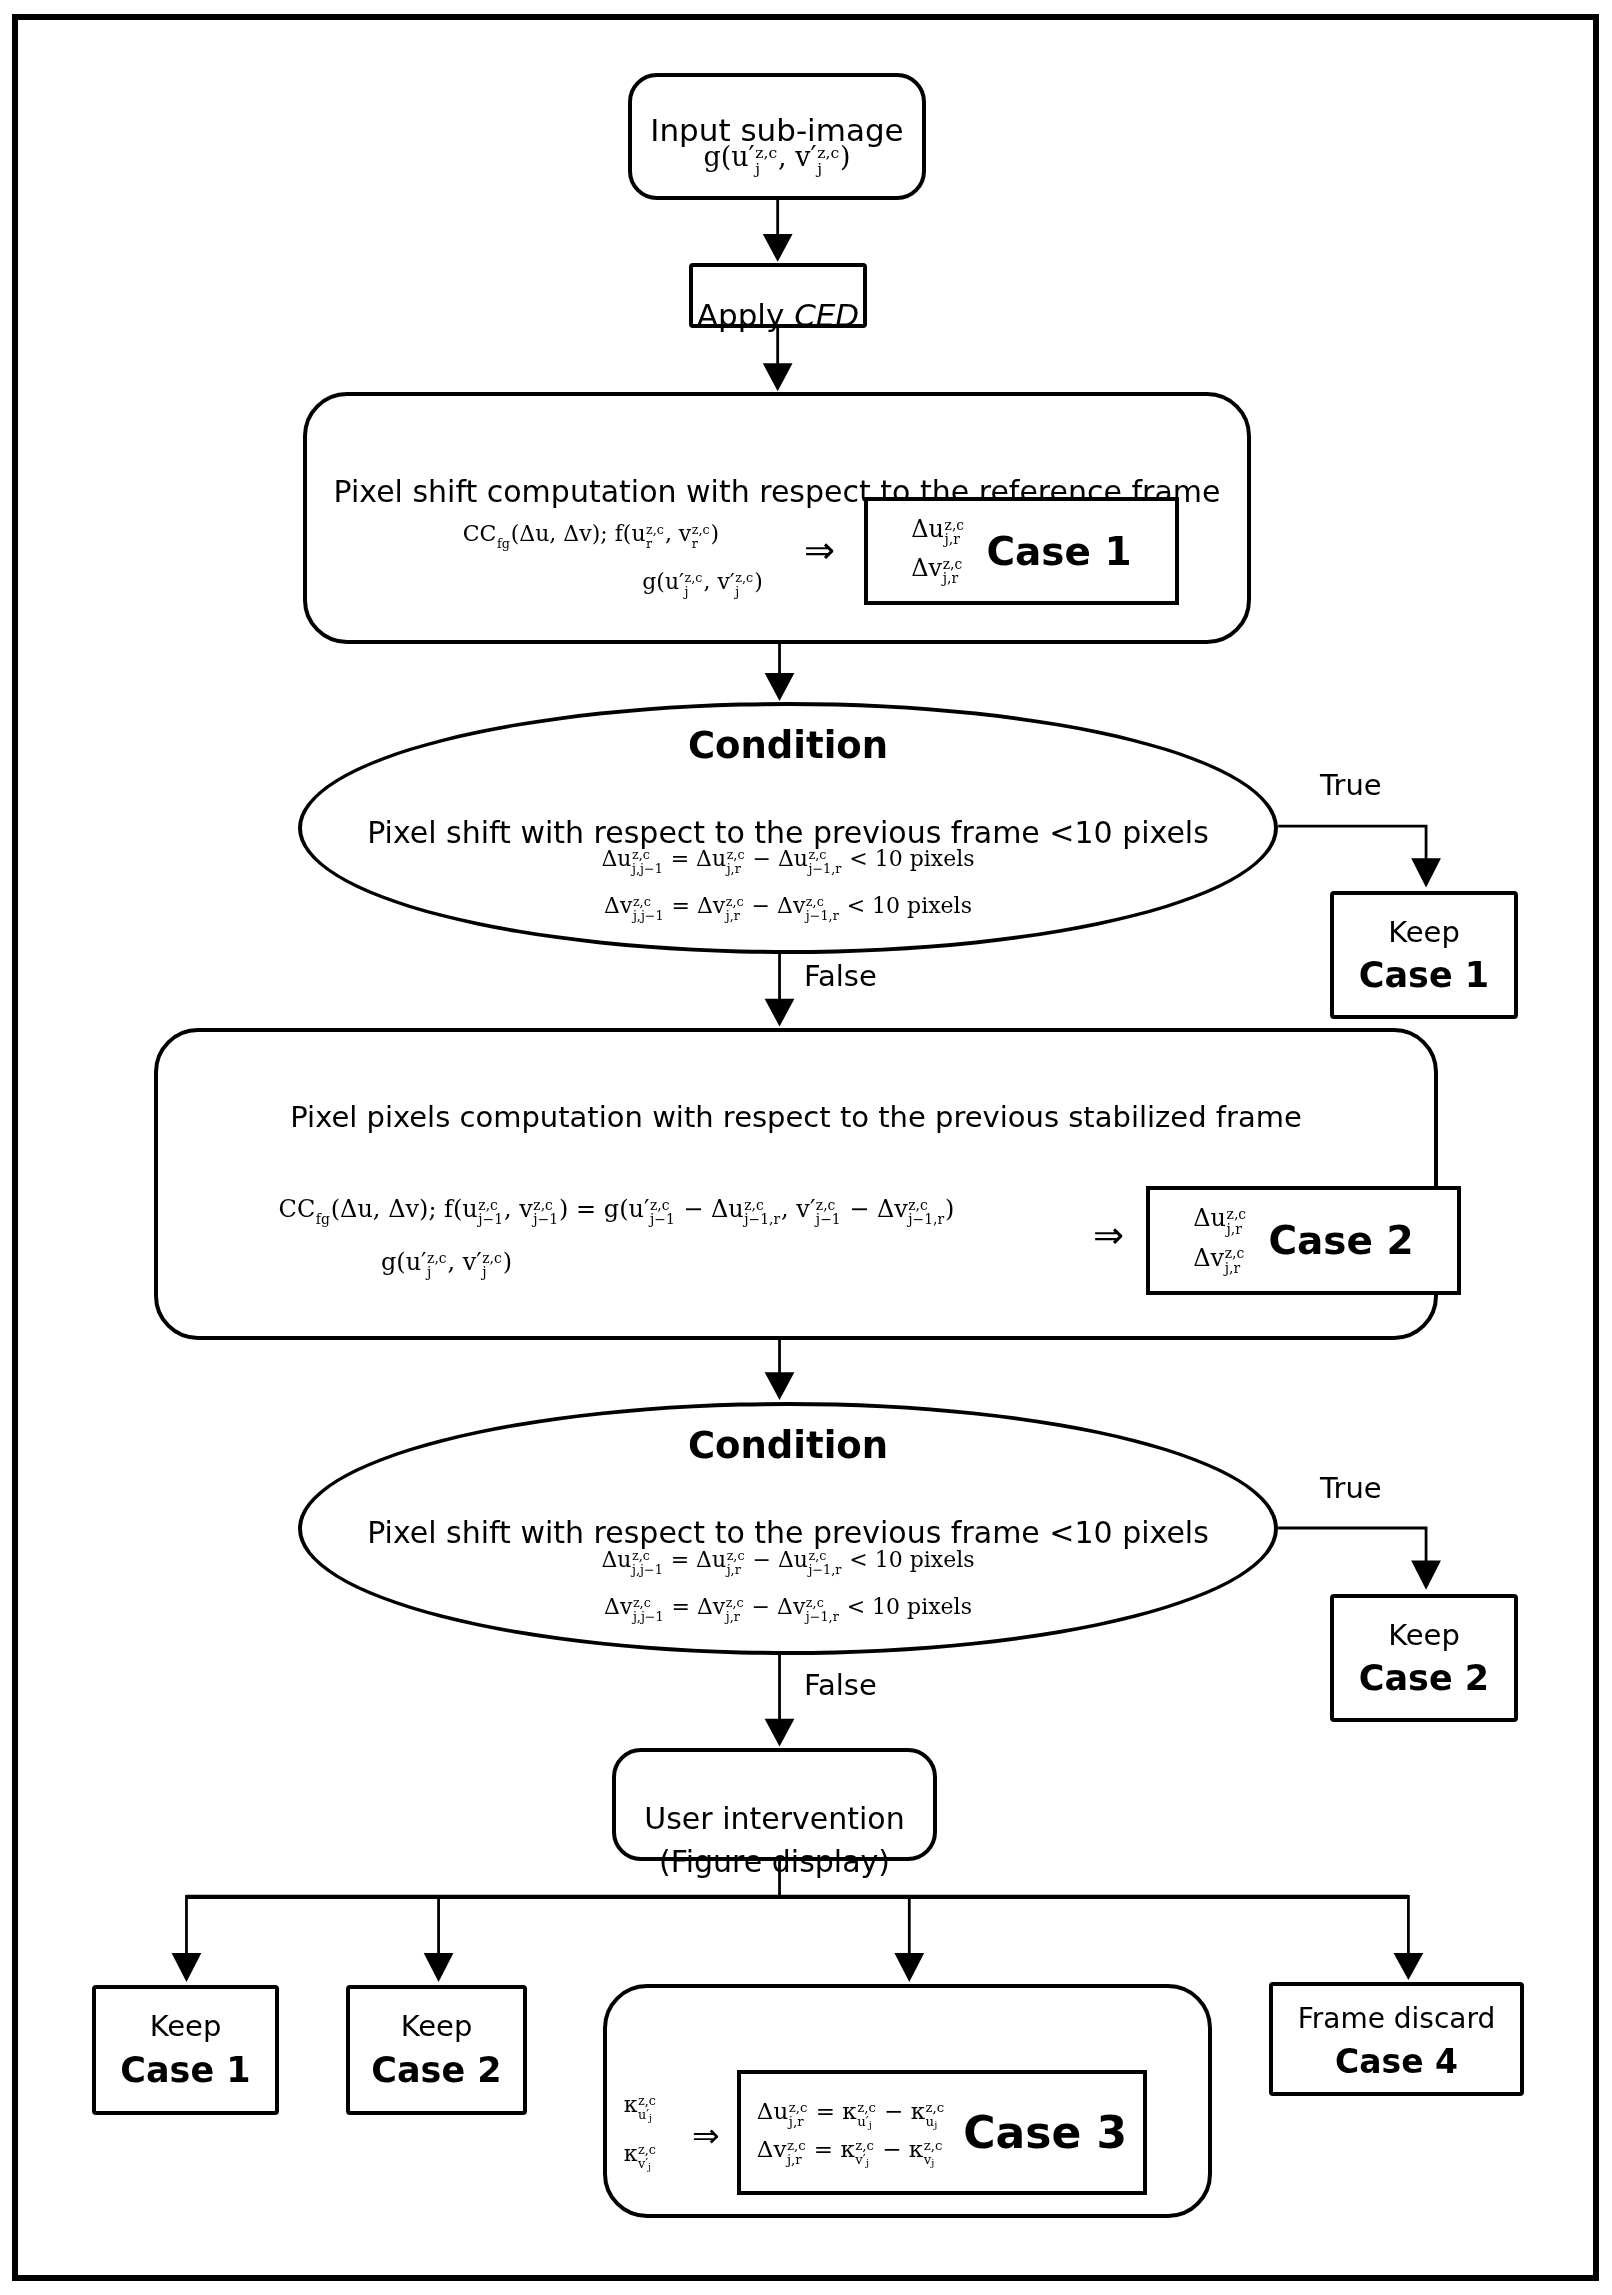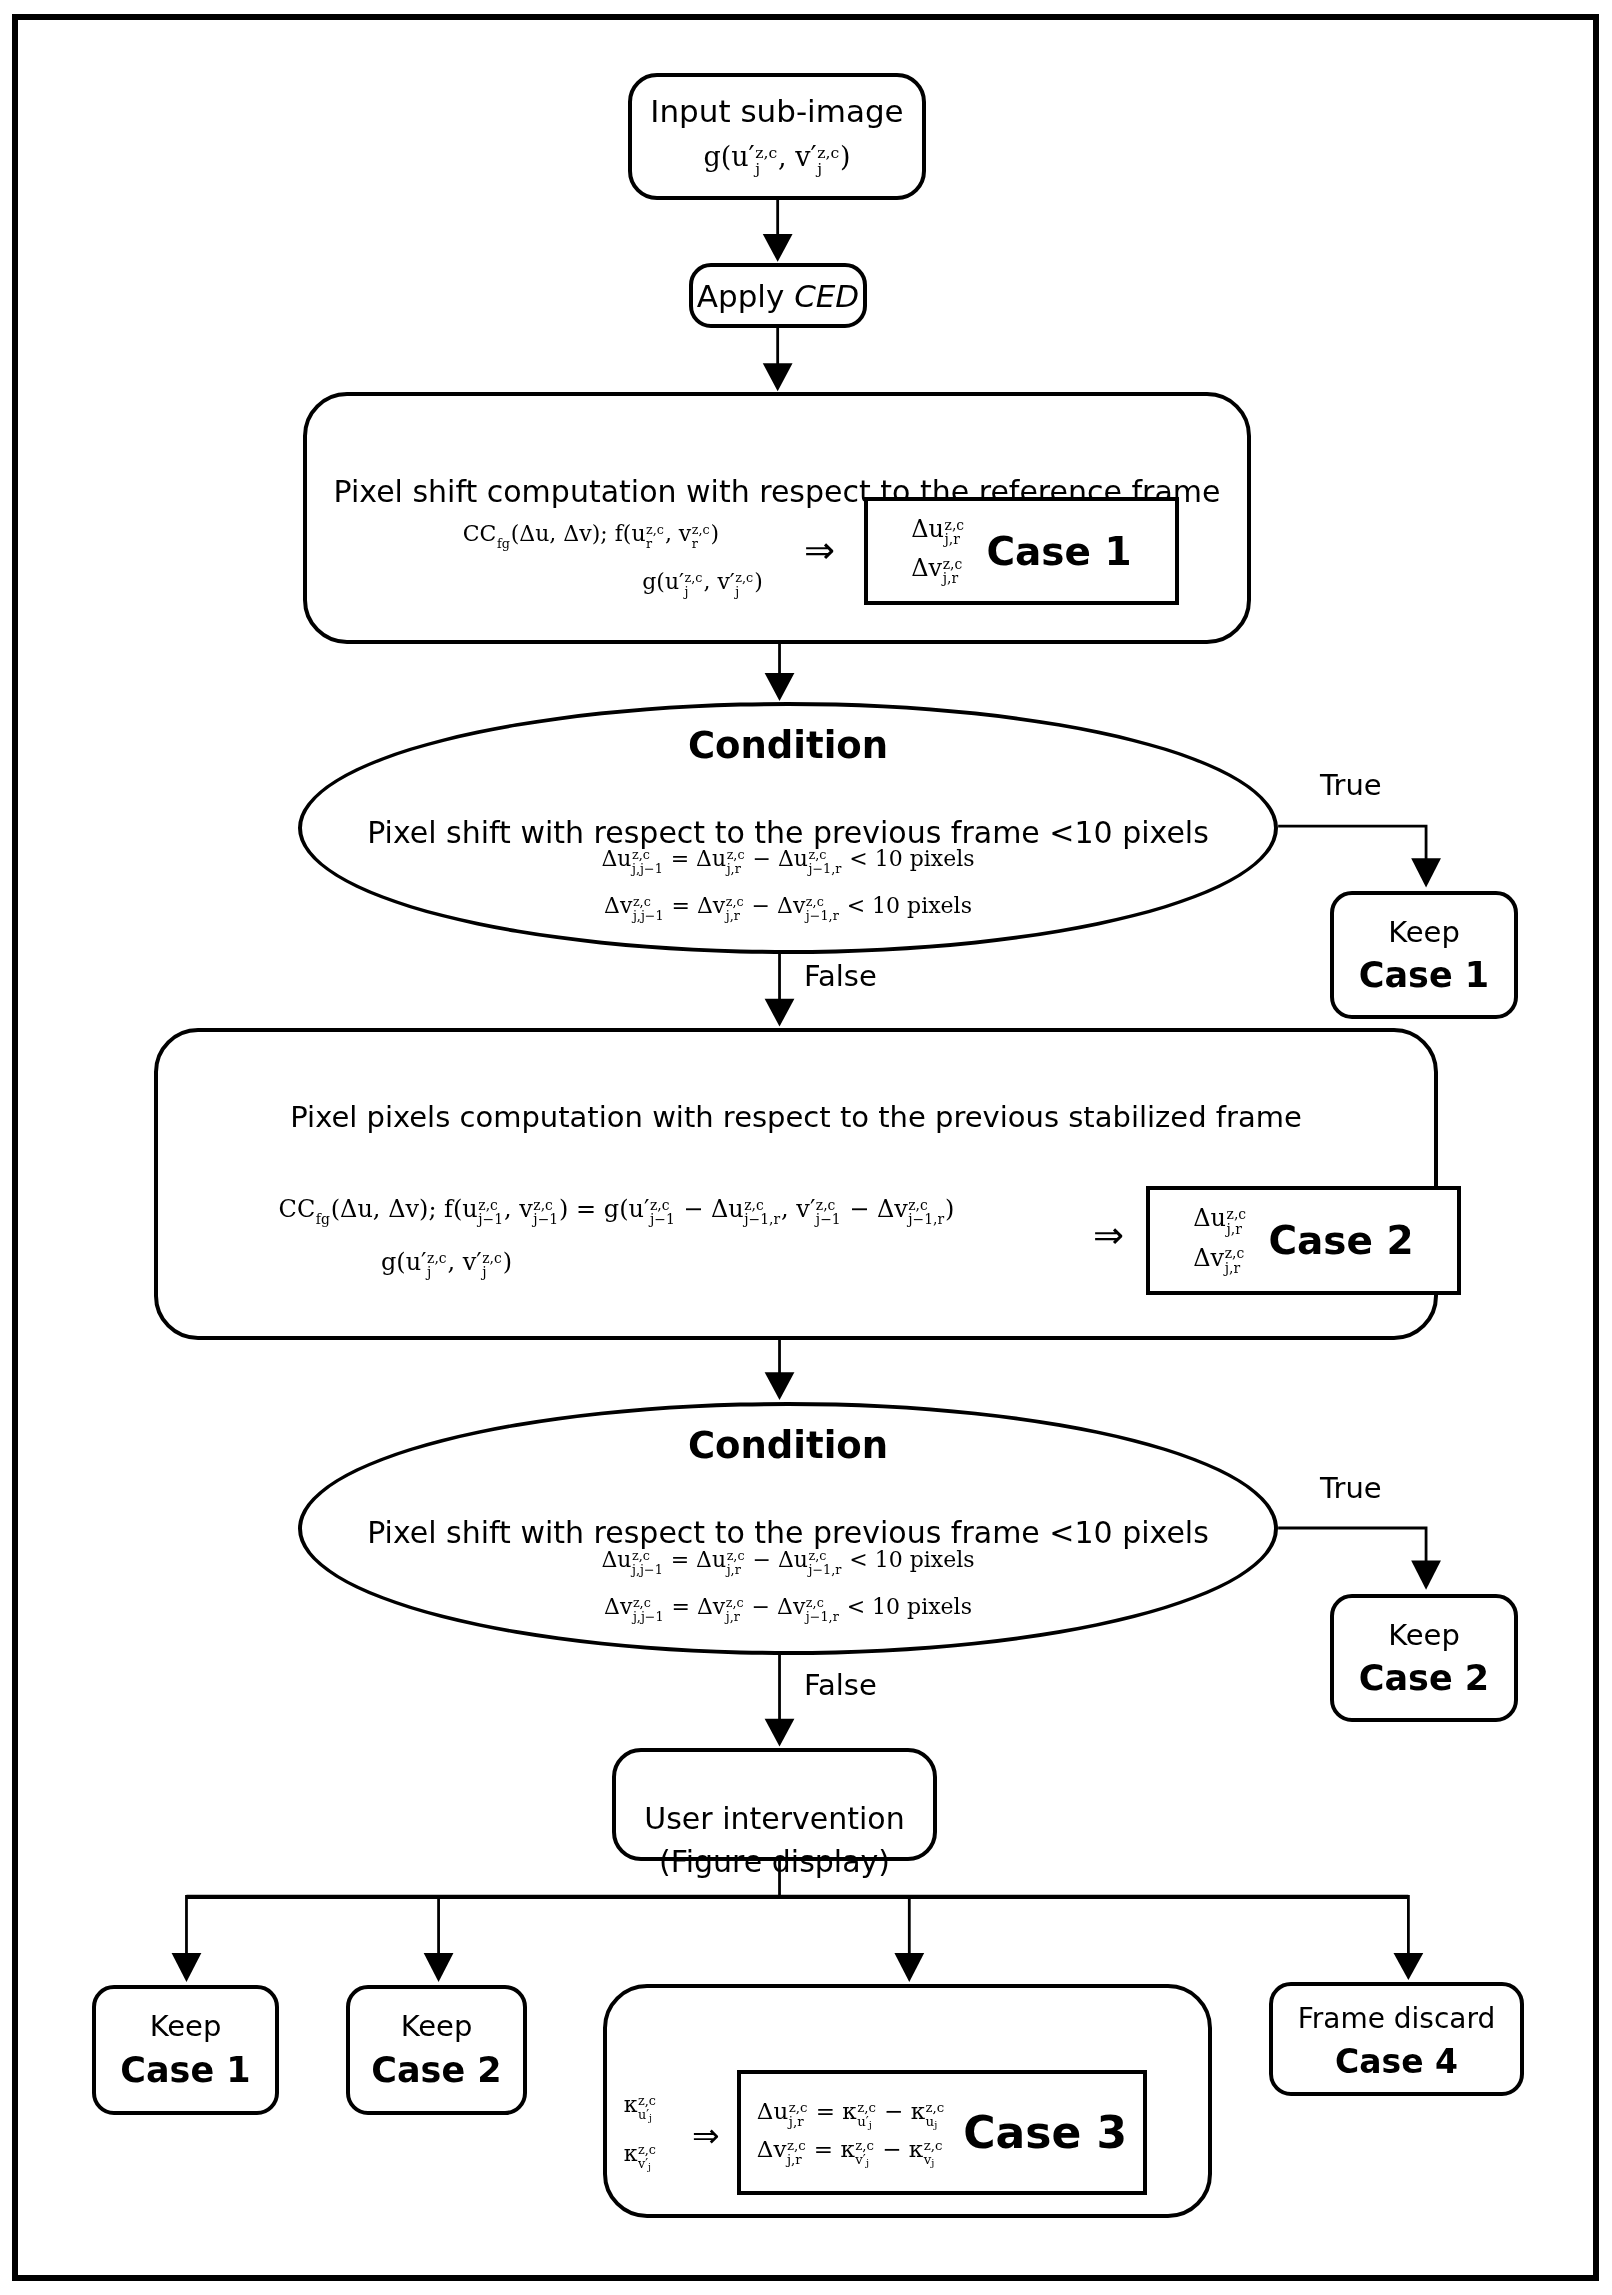--- a/index.html
+++ b/index.html
@@ -3,32 +3,32 @@
 <meta charset="utf-8">
 <style>
   html,body{margin:0;padding:0;background:#ffffff;}
   body{
     width:1613px;height:2295px;position:relative;overflow:hidden;
     font-family:"DejaVu Sans","Liberation Sans",sans-serif;color:#000;
   }
   .frame{position:absolute;left:12px;top:14px;right:14px;bottom:14px;border:6px solid #000;}
   svg.wires{position:absolute;left:0;top:0;}
   .node{position:absolute;background:#fff;border:4.2px solid #000;box-sizing:border-box;}
-  .r-sm{border-radius:22px;}
+  .r-sm{border-radius:4px;}
   .r-md{border-radius:29px;}
   .r-lg{border-radius:44px;}
   .ellipse{border-radius:50%;}
   .nl{position:absolute;left:0;right:0;text-align:center;white-space:nowrap;line-height:1.15;}
   .lbl{position:absolute;white-space:nowrap;line-height:1;}
   .bold{font-weight:bold;}
   .em{font-style:italic;}
   .t80{font-size:37px;}
   .t76{font-size:35px;}
   .t72{font-size:33px;}
-  .t66{font-size:31px;}
+  .t66{font-size:31px;margin-top:19px;}
   .t64{font-size:30px;margin-top:32px;}
   .t63{font-size:29px;}
   .t62{font-size:29px;}
   .t60{font-size:28px;}
   .t58{font-size:27px;}
   .t54{font-size:22px;}
   .t52{font-size:24px;}
   .t50{font-size:23px;}
   .t48{font-size:22px;}
   .t84{font-size:39px;}

